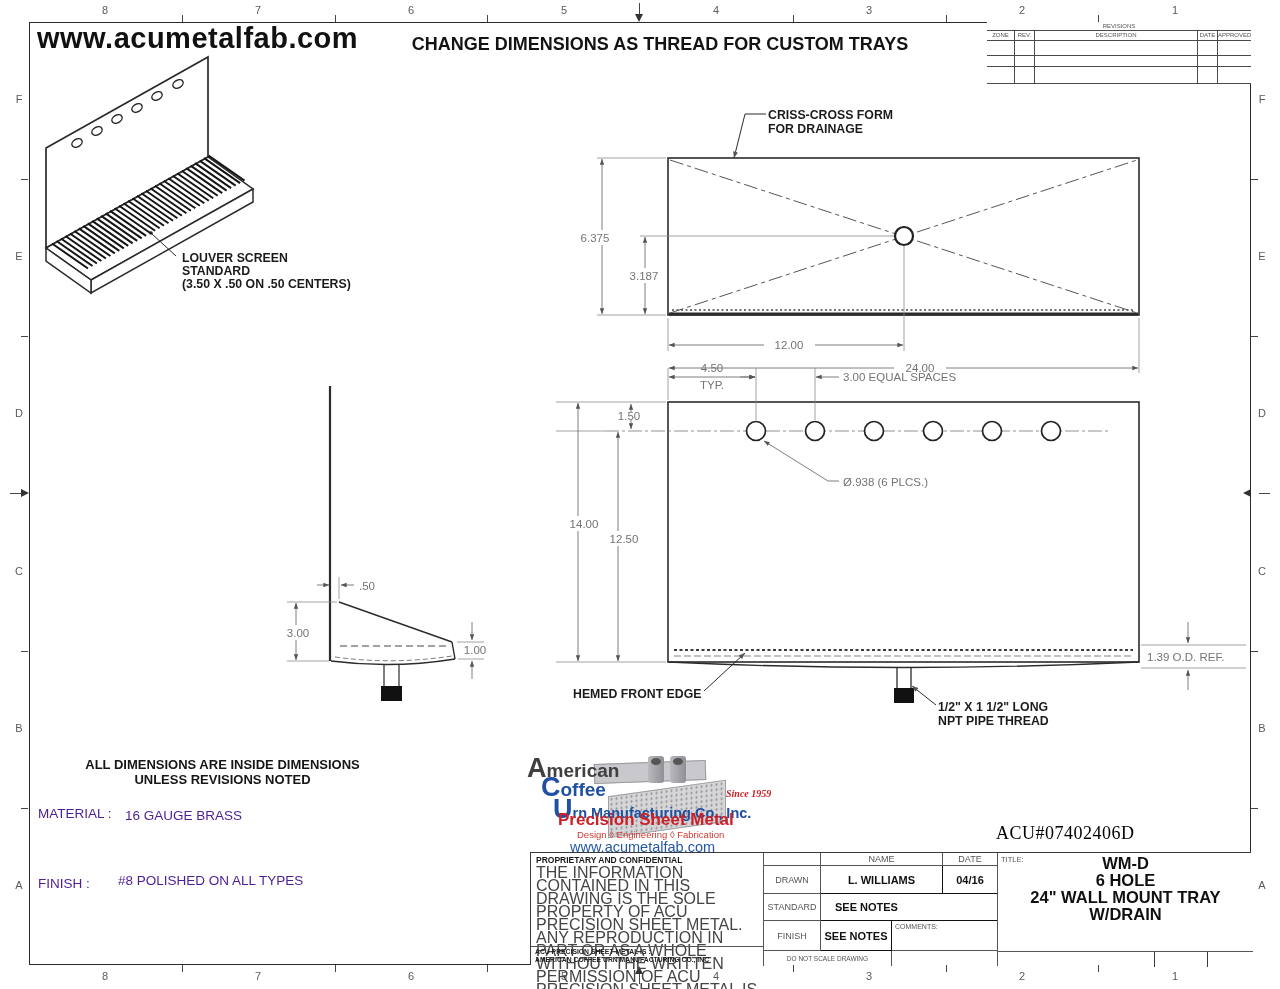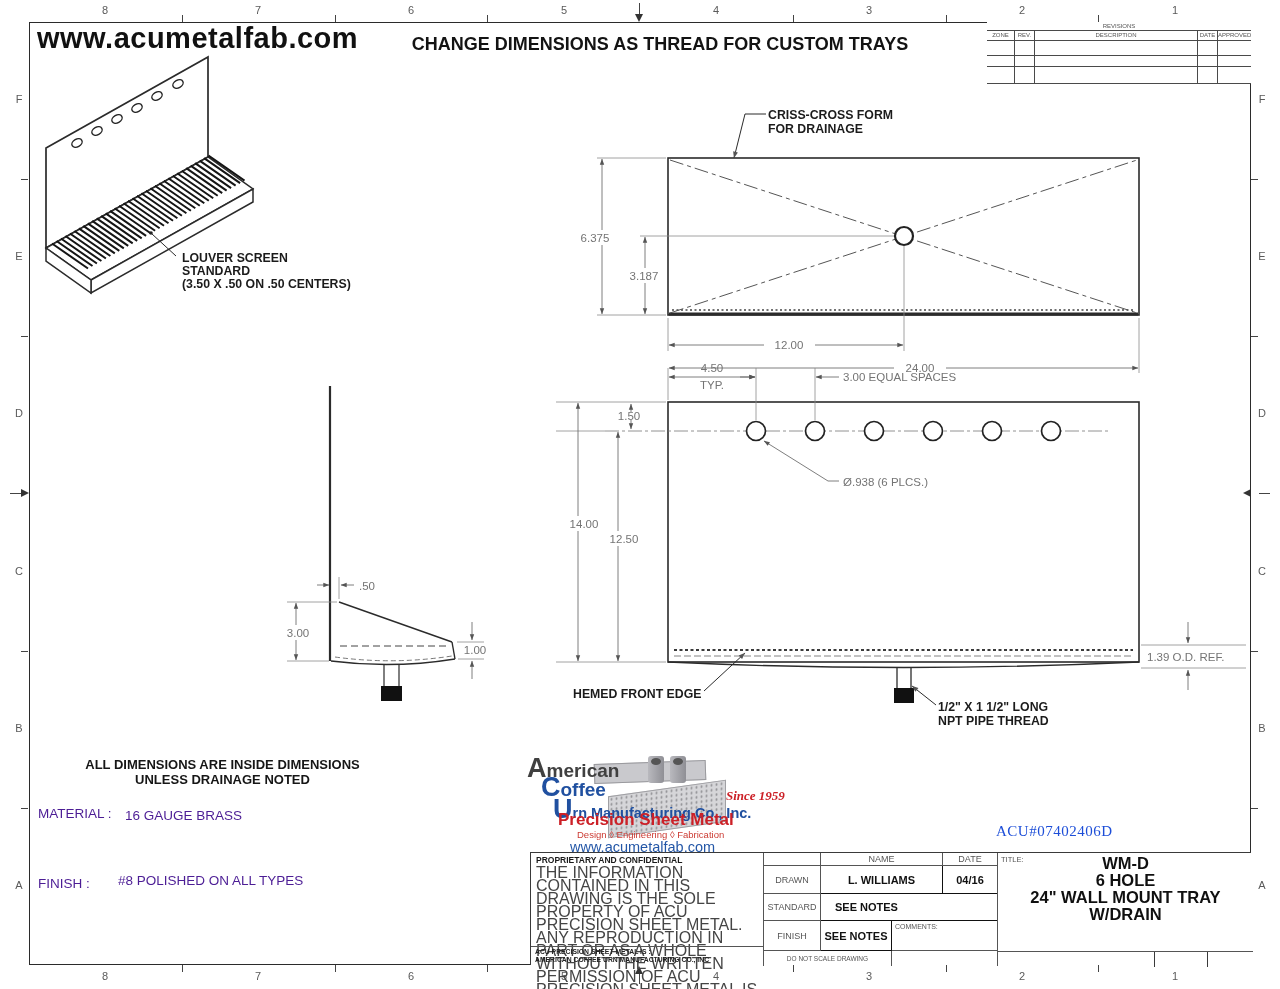--- a/index.html
+++ b/index.html
@@ -31,21 +31,21 @@
   
   .tb { position:absolute; left:530px; top:852px; width:721px; height:113px; border-top:1px solid #3a3a3a; border-left:1px solid #3a3a3a; font-size:9px; color:#555; }
   .tb .c { position:absolute; border-color:#3a3a3a; }
   .tb .lab { display:flex; align-items:center; justify-content:center; font-size:9px; color:#555; }
   .tb .val { display:flex; align-items:center; justify-content:center; font-size:11px; font-weight:bold; color:#111; }
   .prop-head { position:absolute; left:5px; top:2px; font-size:8.5px; font-weight:bold; color:#1a1a1a; }
   .prop-body { position:absolute; left:5px; top:13px; width:223px; font-size:16px; line-height:13px; color:#454545; }
   .prop-note { position:absolute; font-size:6.8px; font-weight:bold; color:#222; line-height:8px; }
   .ttl-lines { position:absolute; left:0; top:2px; width:255px; text-align:center; font-size:16.5px; font-weight:bold; color:#101010; line-height:17px; }
   .company { position:absolute; left:0; top:70px; width:255px; height:28px; border-top:1px solid #3a3a3a; text-align:center; font-size:16.5px; font-weight:bold; color:#101010; line-height:27px; }
-  .acu-num { position:absolute; left:996px; top:823px; font-family:"Liberation Serif", serif; font-size:15px; color:#1d4ed8; letter-spacing:.5px; }
+  .acu-num { position:absolute; left:996px; top:823px; font-family:"Liberation Serif", serif; font-size:18px; color:#000000; letter-spacing:.5px; }
   svg text { font-family:"Liberation Sans", sans-serif; }
   svg .dim { fill:#747474; font-size:11.5px; }
   svg .lbl { fill:#1b1b1b; font-size:12.3px; font-weight:bold; }
 </style>
 </head>
 <body>
 
 <div class="sheet">
 
   <div class="zc" style="left:94px;top:4px">8</div>
@@ -277,42 +277,42 @@
       <div class="cell" style="width:28px"></div>
         <div class="cell" style="width:20px"></div>
         <div class="cell" style="width:163px"></div>
         <div class="cell" style="width:20px"></div>
         <div class="cell" style="width:33px"></div>
     </div>
   </div>
 
   <div class="notes-center" style="z-index:2">
     <div>ALL DIMENSIONS ARE INSIDE DIMENSIONS</div>
-    <div>UNLESS DRAINAGE NOTED</div>
+    <div>UNLESS REVISIONS NOTED</div>
   </div>
   <div class="note-label" style="left:38px;top:806px;z-index:2">MATERIAL :</div>
   <div class="note-label" style="left:125px;top:808px;z-index:2">16 GAUGE BRASS</div>
   <div class="note-label" style="left:38px;top:876px;z-index:2">FINISH :</div>
   <div class="note-label" style="left:118px;top:873px;z-index:2">#8 POLISHED ON ALL TYPES</div>
 
   <div style="position:absolute;left:520px;top:752px;width:300px;height:105px;z-index:2">
 
     <div class="tray-art" style="left:74px;top:10px;width:112px;height:20px;background:#c9c9cd;border:1px solid #9a9a9e;transform:rotate(-2deg)"></div>
     <div class="tray-art" style="left:128px;top:4px;width:16px;height:27px;border-radius:3px;background:linear-gradient(90deg,#b9b9be,#8f8f95)">
         <div style="margin:2px auto 0;width:10px;height:7px;border-radius:50%;background:#555"></div>
       </div>
     <div class="tray-art" style="left:150px;top:4px;width:16px;height:27px;border-radius:3px;background:linear-gradient(90deg,#b9b9be,#8f8f95)">
         <div style="margin:2px auto 0;width:10px;height:7px;border-radius:50%;background:#555"></div>
       </div>
     <div class="tray-art" style="left:88px;top:36px;width:118px;height:42px;background:#d6d6d9;border:1px solid #a0a0a4;background-image:radial-gradient(#96969a 1px, transparent 1.3px);background-size:5px 5px;transform:skewY(-8deg)"></div>
 
     <div class="logo-line" style="left:7px;top:1px;font-size:19px;color:#404040"><span class="logo-big">A</span><span>merican</span></div>
     <div class="logo-line" style="left:21px;top:20px;font-size:19px;color:#2050a0"><span class="logo-big">C</span><span>offee</span></div>
     <div class="logo-line" style="left:33px;top:42px;font-size:14.5px;color:#2050a0"><span class="logo-big">U</span><span>rn Manufacturing Co., Inc.</span></div>
-    <div class="logo-line" style="left:206px;top:36px;font-size:13px;font-family:'Liberation Serif',serif;font-style:italic;color:#cc2027">Since 1959</div>
+    <div class="logo-line" style="left:206px;top:36px;font-size:10px;font-family:'Liberation Serif',serif;font-style:italic;color:#cc2027">Since 1959</div>
     <div class="logo-line" style="left:38px;top:58px;font-size:17px;color:#cc2027">Precision Sheet Metal</div>
     <div class="logo-line" style="left:57px;top:77px;font-size:9.5px;font-weight:normal;color:#cc3b33">Design  ◊  Engineering  ◊  Fabrication</div>
     <div class="logo-line" style="left:50px;top:87px;font-size:14.5px;font-weight:normal;color:#2457a7">www.acumetalfab.com</div>
   </div>
 
   <div class="acu-num" style="z-index:2">ACU#07402406D</div>
 
   <div class="tb" style="z-index:2;background:#fff">
 
     <div class="c" style="left:0;top:0;width:233px;height:113px;border-right:1px solid">

